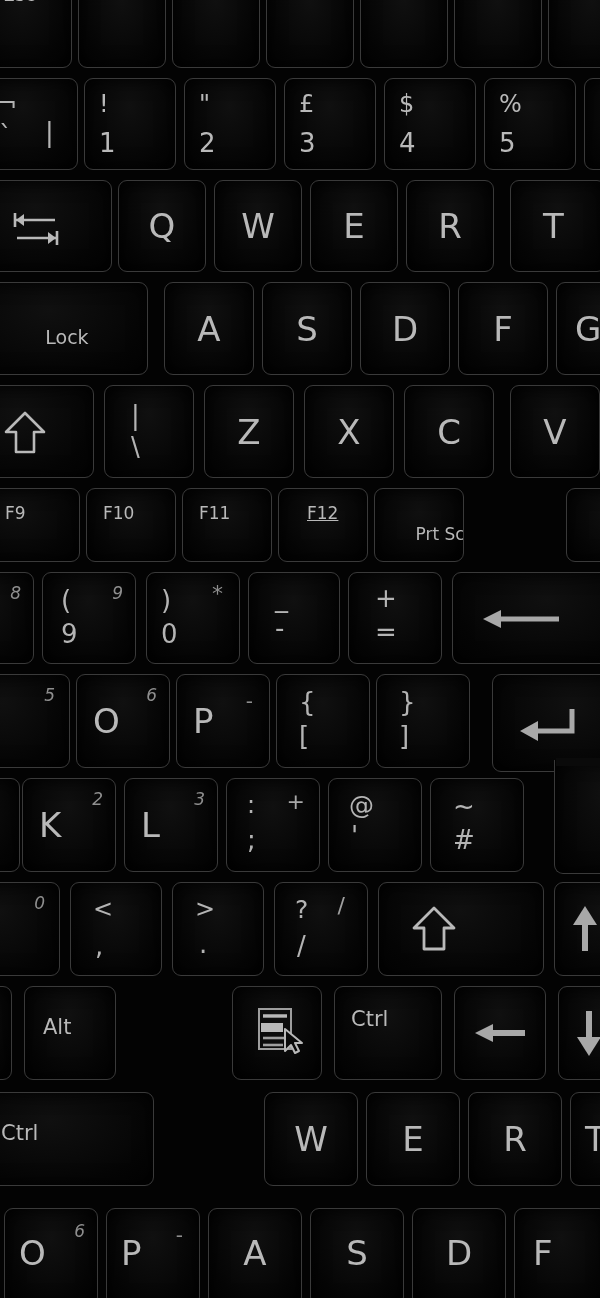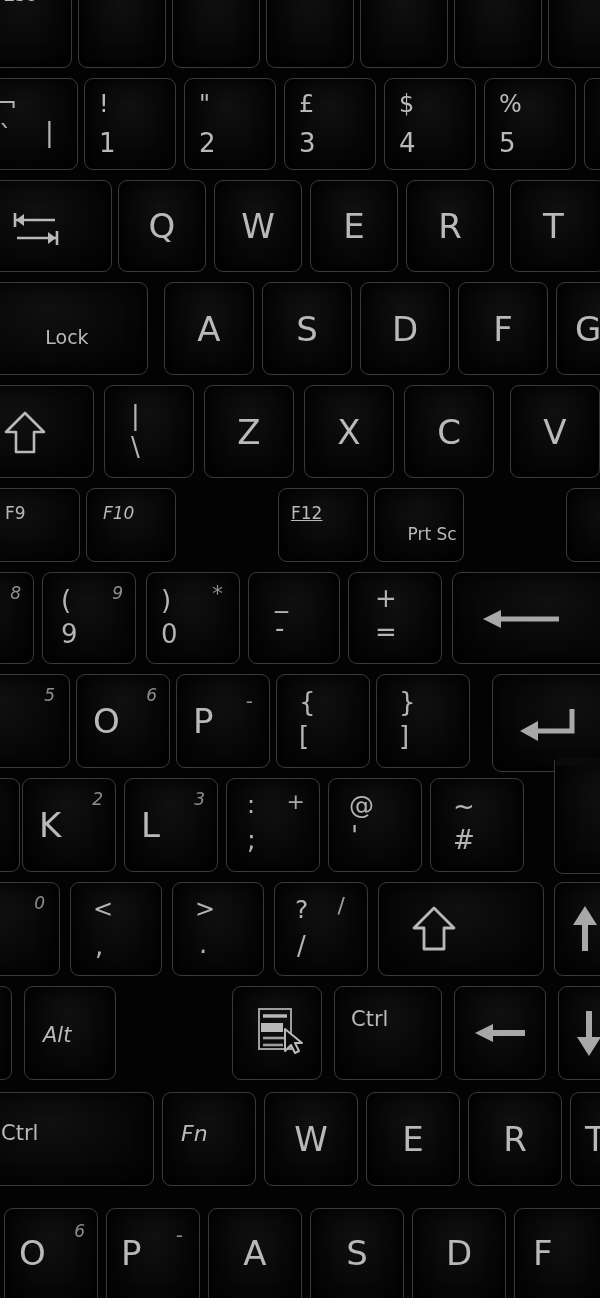--- a/index.html
+++ b/index.html
@@ -38,21 +38,21 @@
   .top{left:14px;top:13px;font-size:24px;color:#b9b9b9;}
   .bot{left:14px;bottom:13px;font-size:26px;color:#b9b9b9;}
 
   
   .np{right:12px;top:12px;font-size:17px;font-style:italic;color:#8e8e8e;}
 
   
   .sec{right:14px;top:12px;font-size:22px;color:#a8a8a8;}
 
   
-  .stack{left:0;right:0;top:11px;text-align:left;font-size:17px;line-height:1.35;color:#b9b9b9;}
+  .stack{left:8px;right:0;top:11px;text-align:left;font-size:17px;line-height:1.35;color:#b9b9b9;}
 
   .fn-italic{font-style:italic;}
 
   svg{display:block;}
   .ic{position:absolute;}
 
   
   .iso{position:absolute;box-sizing:border-box;}
 </style>
 </head>
@@ -185,24 +185,27 @@
     <span class="lg alpha c">C</span>
   </div>
   <div class="key" style="left:510px;top:385px;width:90px;height:93px;">
     <span class="lg alpha c">V</span>
   </div>
 
   <div class="key" style="left:-44px;top:488px;width:124px;height:74px;">
     <span class="lg word small" style="left:48px;top:16px;">F9</span>
   </div>
   <div class="key" style="left:86px;top:488px;width:90px;height:74px;">
-    <span class="lg word small" style="left:16px;top:16px;font-style:italic;">F10</span>
+    <span class="lg word small" style="left:16px;top:16px;">F10</span>
+  </div>
+  <div class="key" style="left:182px;top:488px;width:90px;height:74px;">
+    <span class="lg word small" style="left:16px;top:16px;">F11</span>
   </div>
   <div class="key" style="left:278px;top:488px;width:90px;height:74px;">
-    <span class="lg word small" style="left:12px;top:16px;text-decoration:underline;">F12</span>
+    <span class="lg word small" style="left:28px;top:16px;text-decoration:underline;">F12</span>
   </div>
   <div class="key" style="left:374px;top:488px;width:90px;height:74px;">
     <span class="lg stack">
       <span>Prt Sc</span>
       
     </span>
   </div>
   <div class="key" style="left:566px;top:488px;width:90px;height:74px;">
     <span class="lg stack" style="text-align:left;left:10px;">
       
@@ -323,21 +326,21 @@
     <span class="ic" style="left:14px;top:22px;">
       <svg width="40" height="48" viewBox="0 0 40 48">
         <line x1="16" y1="46" x2="16" y2="14" stroke="#a8a8a8" stroke-width="6"></line>
         <polygon points="16,1 28,20 4,20" fill="#a8a8a8"></polygon>
       </svg>
     </span>
   </div>
 
   <div class="key" style="left:-68px;top:986px;width:80px;height:94px;"></div>
   <div class="key" style="left:24px;top:986px;width:92px;height:94px;">
-    <span class="lg word" style="left:18px;top:38px;font-size:21px;font-style:italic;">Alt</span>
+    <span class="lg word" style="left:18px;top:30px;font-size:21px;">Alt</span>
   </div>
   <div class="key" style="left:232px;top:986px;width:90px;height:94px;">
     <span class="ic" style="left:22px;top:18px;">
       <svg width="52" height="52" viewBox="0 0 52 52">
         <rect x="4" y="4" width="32" height="40" fill="none" stroke="#9e9e9e" stroke-width="2"></rect>
         <line x1="8" y1="11" x2="32" y2="11" stroke="#b9b9b9" stroke-width="3.4"></line>
         <rect x="6" y="18" width="22" height="9" fill="#b9b9b9"></rect>
         <line x1="8" y1="33" x2="32" y2="33" stroke="#9e9e9e" stroke-width="2.6"></line>
         <line x1="8" y1="40" x2="28" y2="40" stroke="#9e9e9e" stroke-width="2.6"></line>
         <polygon points="30,24 30,46 36,40 40,48 44,46 40,38 47,38" fill="#0a0a0a" stroke="#b9b9b9" stroke-width="2" stroke-linejoin="round"></polygon>
@@ -360,23 +363,20 @@
       <svg width="40" height="48" viewBox="0 0 40 48">
         <line x1="16" y1="2" x2="16" y2="34" stroke="#a8a8a8" stroke-width="6"></line>
         <polygon points="16,47 28,28 4,28" fill="#a8a8a8"></polygon>
       </svg>
     </span>
   </div>
 
   <div class="key" style="left:-52px;top:1092px;width:206px;height:94px;">
     <span class="lg word" style="left:52px;top:30px;font-size:21px;">Ctrl</span>
   </div>
-  <div class="key" style="left:162px;top:1092px;width:94px;height:94px;">
-    <span class="lg word fn-italic" style="left:18px;top:30px;font-size:22px;">Fn</span>
-  </div>
   <div class="key" style="left:264px;top:1092px;width:94px;height:94px;">
     <span class="lg alpha c">W</span>
   </div>
   <div class="key" style="left:366px;top:1092px;width:94px;height:94px;">
     <span class="lg alpha c">E</span>
   </div>
   <div class="key" style="left:468px;top:1092px;width:94px;height:94px;">
     <span class="lg alpha c">R</span>
   </div>
   <div class="key" style="left:570px;top:1092px;width:94px;height:94px;">

